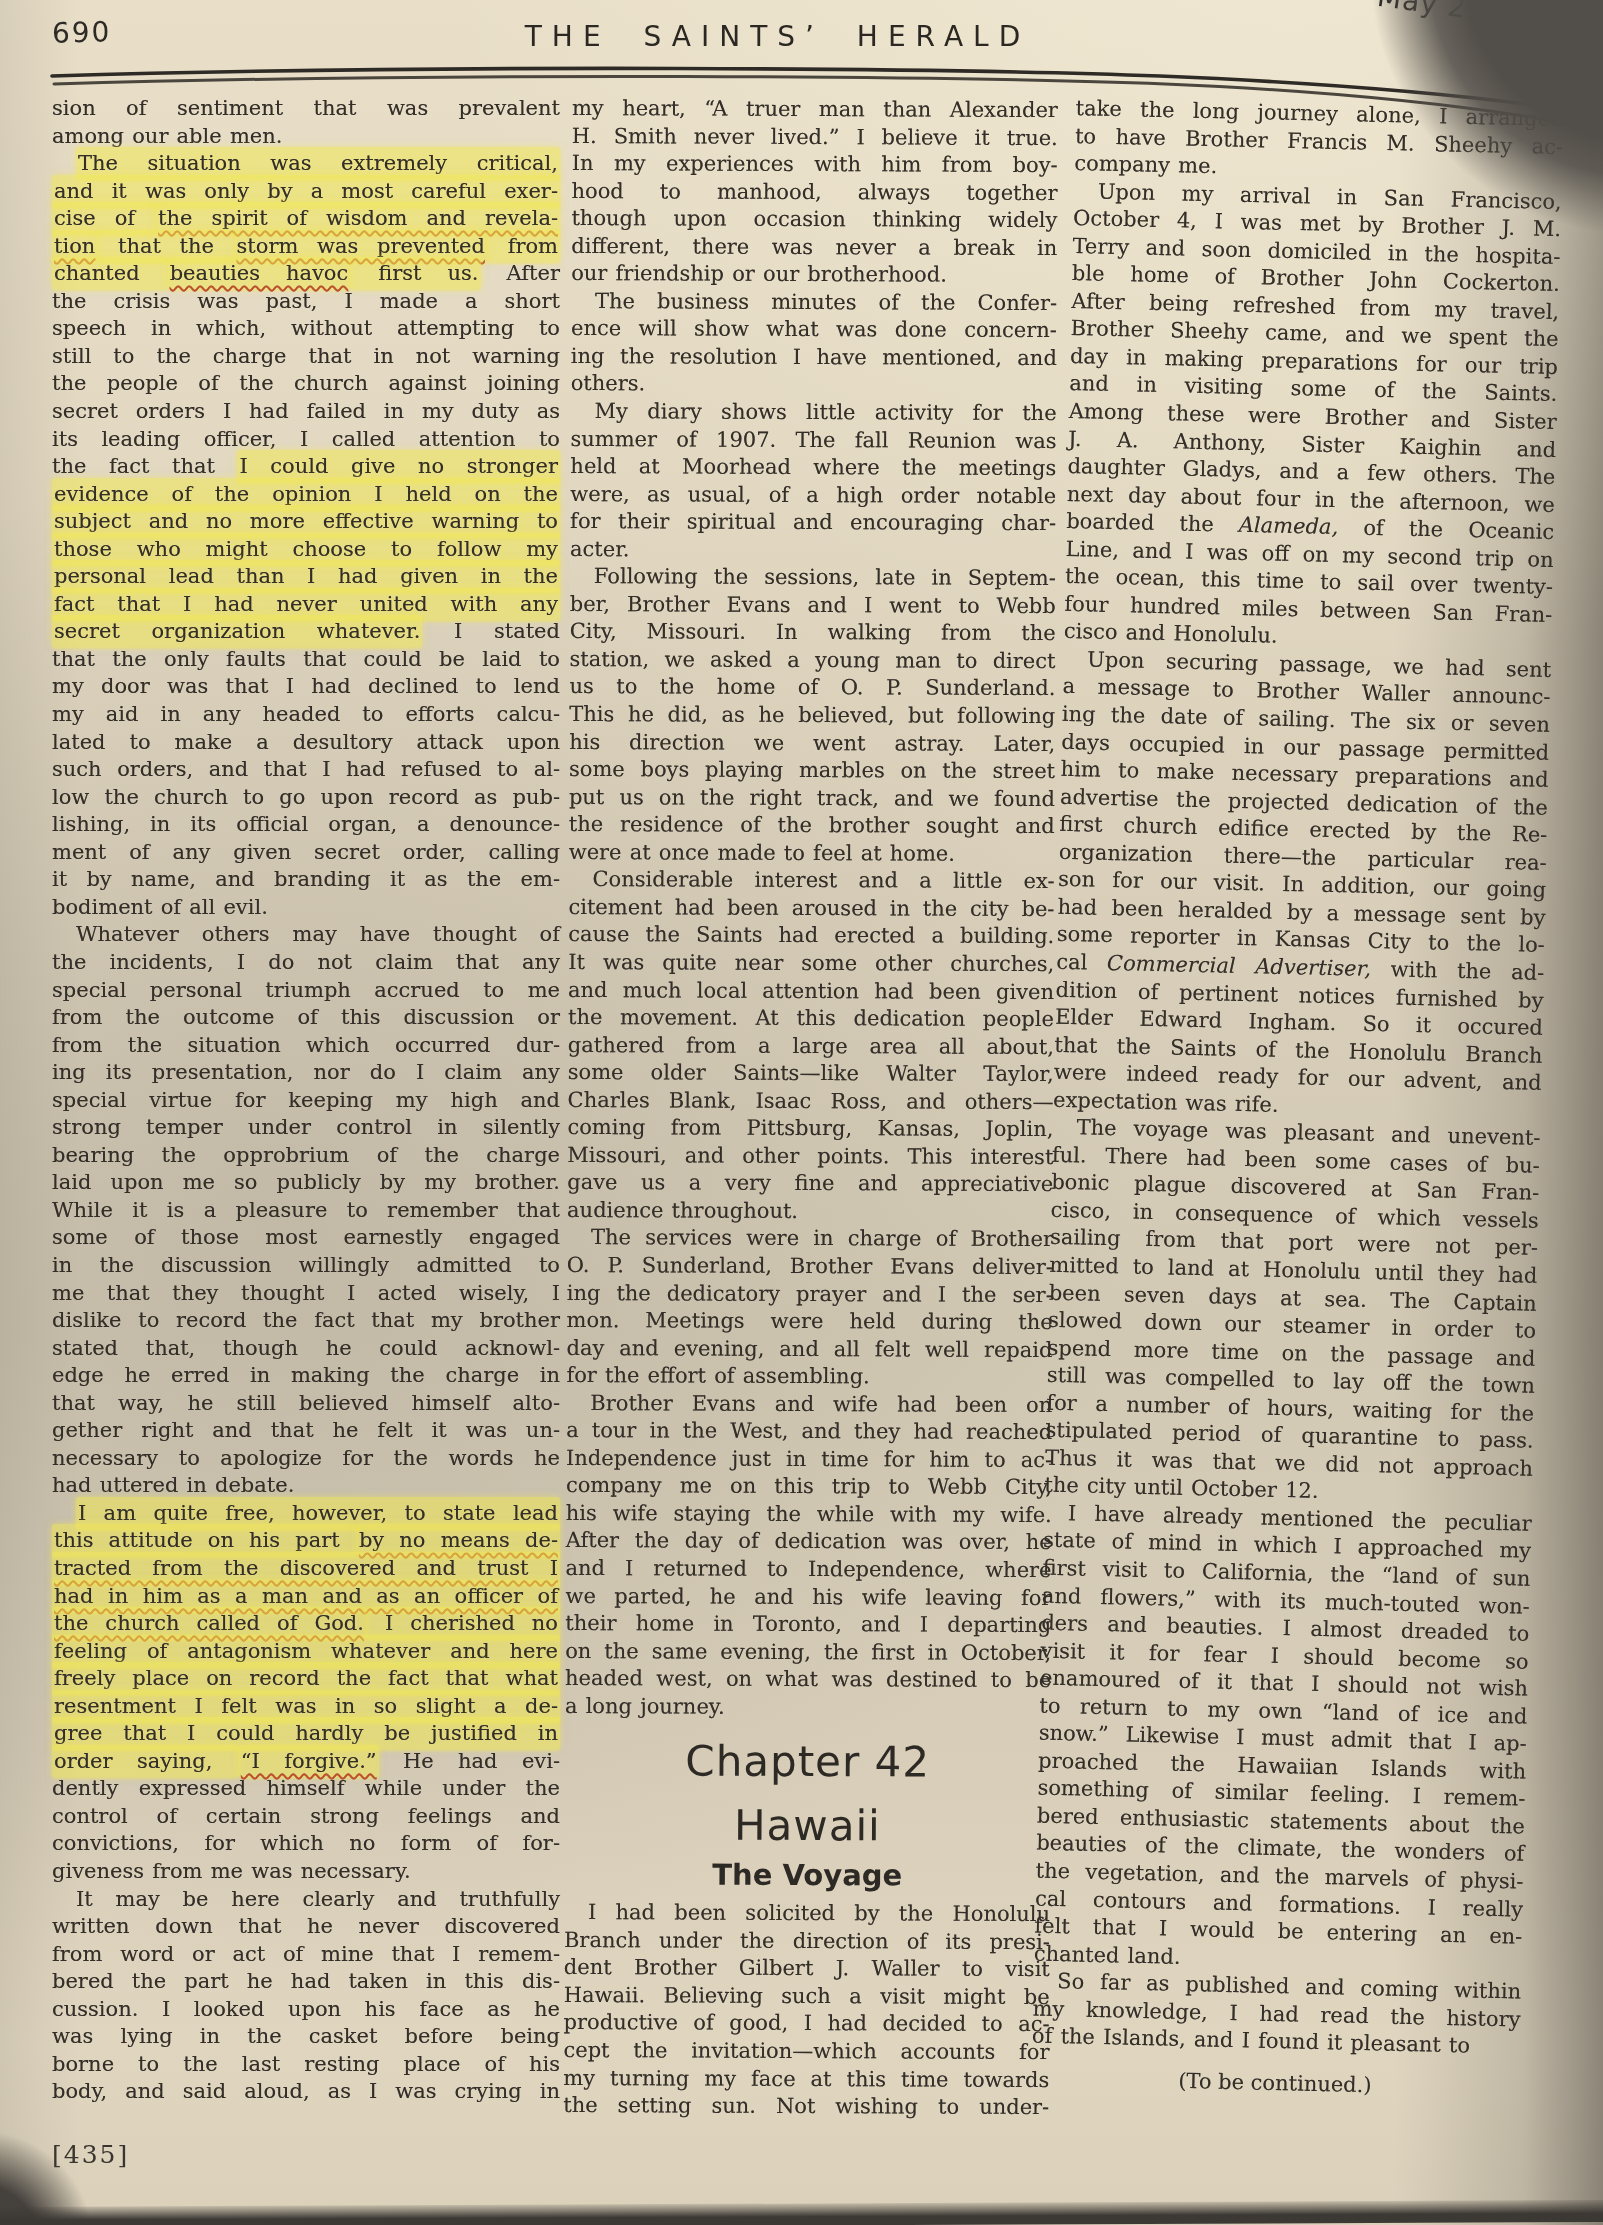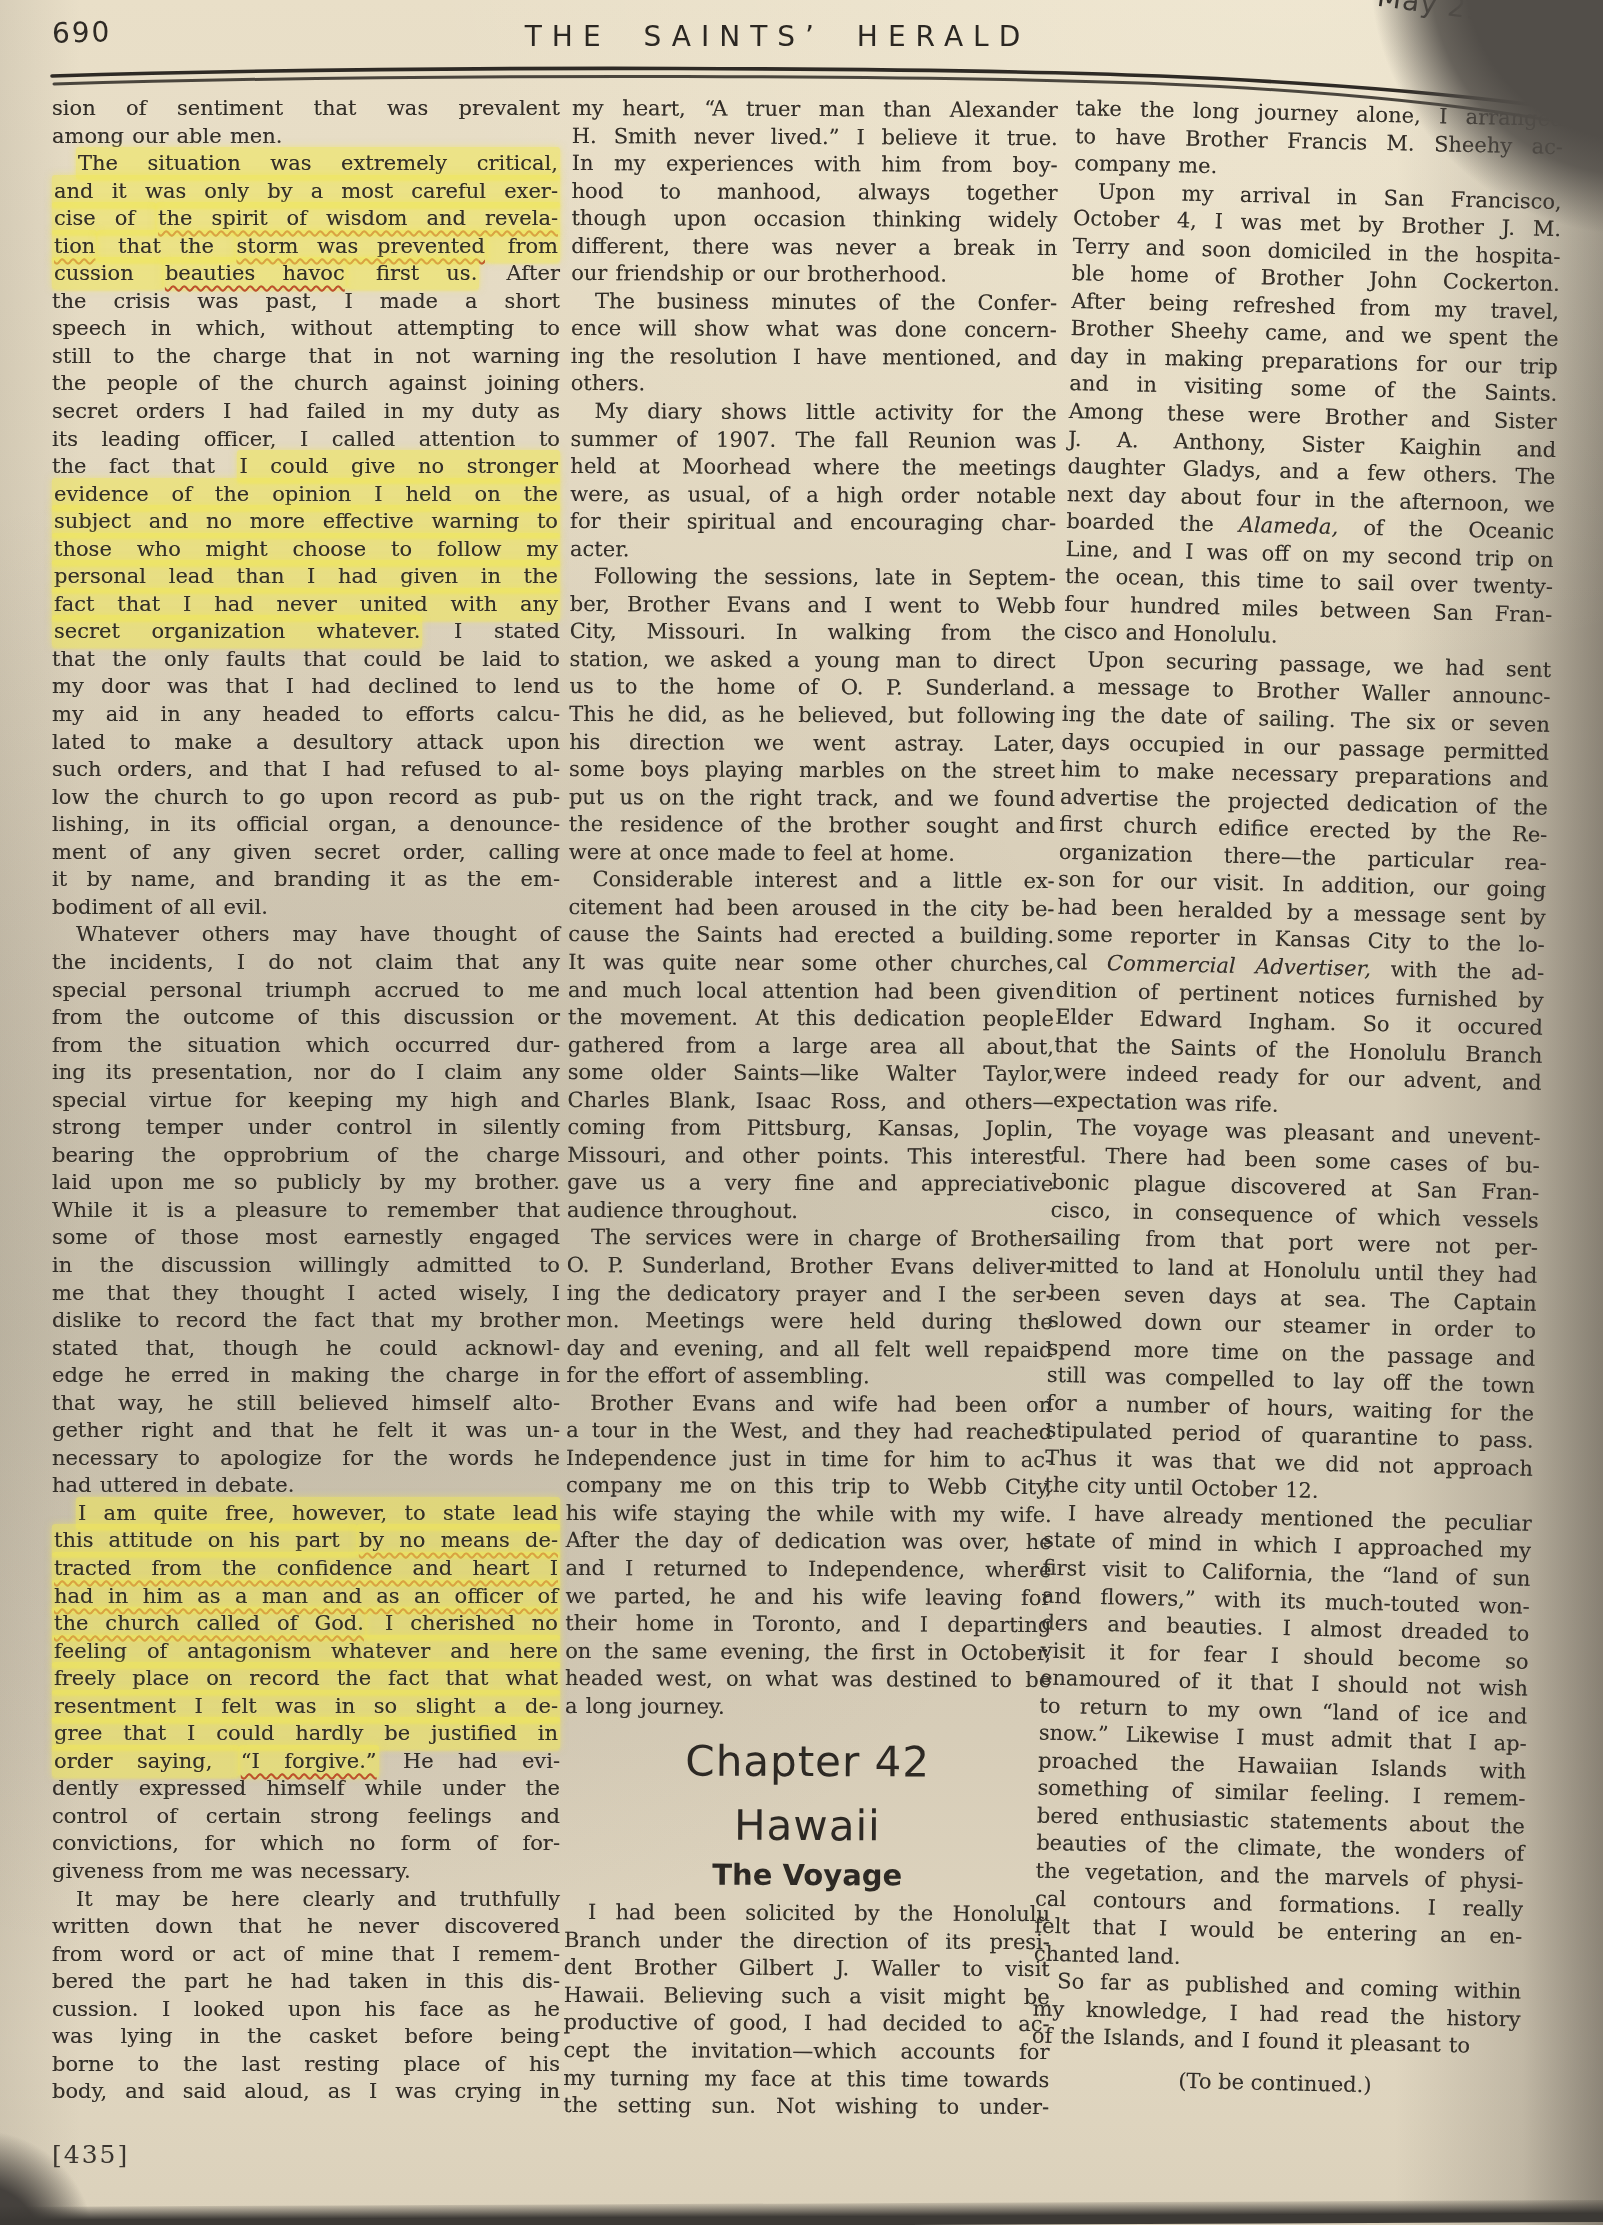--- a/index.html
+++ b/index.html
@@ -100,21 +100,21 @@
   </header>
 
   <main>
     <div class="col" id="col0">
         <div class="line">sion of sentiment that was prevalent</div>
         <div class="line end">among our able men.</div>
         <div class="line in"><span class="hl">The situation was extremely critical,</span></div>
         <div class="line"><span class="hl">and it was only by a most careful exer-</span></div>
         <div class="line"><span class="hl">cise of </span><span class="hl ul">the spirit of wisdom and revela-</span></div>
         <div class="line"><span class="hl ul">tion</span><span class="hl"> that the </span><span class="hl ul">storm was prevented</span><span class="hl"> from</span></div>
-        <div class="line"><span class="hl">cussion </span><span class="hl ul">beauties havoc</span><span class="hl"> first us.</span><span> After</span></div>
+        <div class="line"><span class="hl">chanted </span><span class="hl ul">beauties havoc</span><span class="hl"> first us.</span><span> After</span></div>
         <div class="line">the crisis was past, I made a short</div>
         <div class="line">speech in which, without attempting to</div>
         <div class="line">still to the charge that in not warning</div>
         <div class="line">the people of the church against joining</div>
         <div class="line">secret orders I had failed in my duty as</div>
         <div class="line">its leading officer, I called attention to</div>
         <div class="line"><span>the fact that </span><span class="hl">I could give no stronger</span></div>
         <div class="line"><span class="hl">evidence of the opinion I held on the</span></div>
         <div class="line"><span class="hl">subject and no more effective warning to</span></div>
         <div class="line"><span class="hl">those who might choose to follow my</span></div>
@@ -147,21 +147,21 @@
         <div class="line">me that they thought I acted wisely, I</div>
         <div class="line">dislike to record the fact that my brother</div>
         <div class="line">stated that, though he could acknowl-</div>
         <div class="line">edge he erred in making the charge in</div>
         <div class="line">that way, he still believed himself alto-</div>
         <div class="line">gether right and that he felt it was un-</div>
         <div class="line">necessary to apologize for the words he</div>
         <div class="line end">had uttered in debate.</div>
         <div class="line in"><span class="hl">I am quite free, however, to state lead</span></div>
         <div class="line"><span class="hl">this attitude on his part </span><span class="hl ul">by no means de-</span></div>
-        <div class="line"><span class="hl ul">tracted from the confidence and heart I</span></div>
+        <div class="line"><span class="hl ul">tracted from the discovered and trust I</span></div>
         <div class="line"><span class="hl ul">had in him as a man and as an officer of</span></div>
         <div class="line"><span class="hl ul">the church called of God.</span><span class="hl"> I cherished no</span></div>
         <div class="line"><span class="hl">feeling of antagonism whatever and here</span></div>
         <div class="line"><span class="hl">freely place on record the fact that what</span></div>
         <div class="line"><span class="hl">resentment I felt was in so slight a de-</span></div>
         <div class="line"><span class="hl">gree that I could hardly be justified in</span></div>
         <div class="line"><span class="hl">order saying, </span><span class="hl ul">“I forgive.”</span><span> He had evi-</span></div>
         <div class="line">dently expressed himself while under the</div>
         <div class="line">control of certain strong feelings and</div>
         <div class="line">convictions, for which no form of for-</div>

